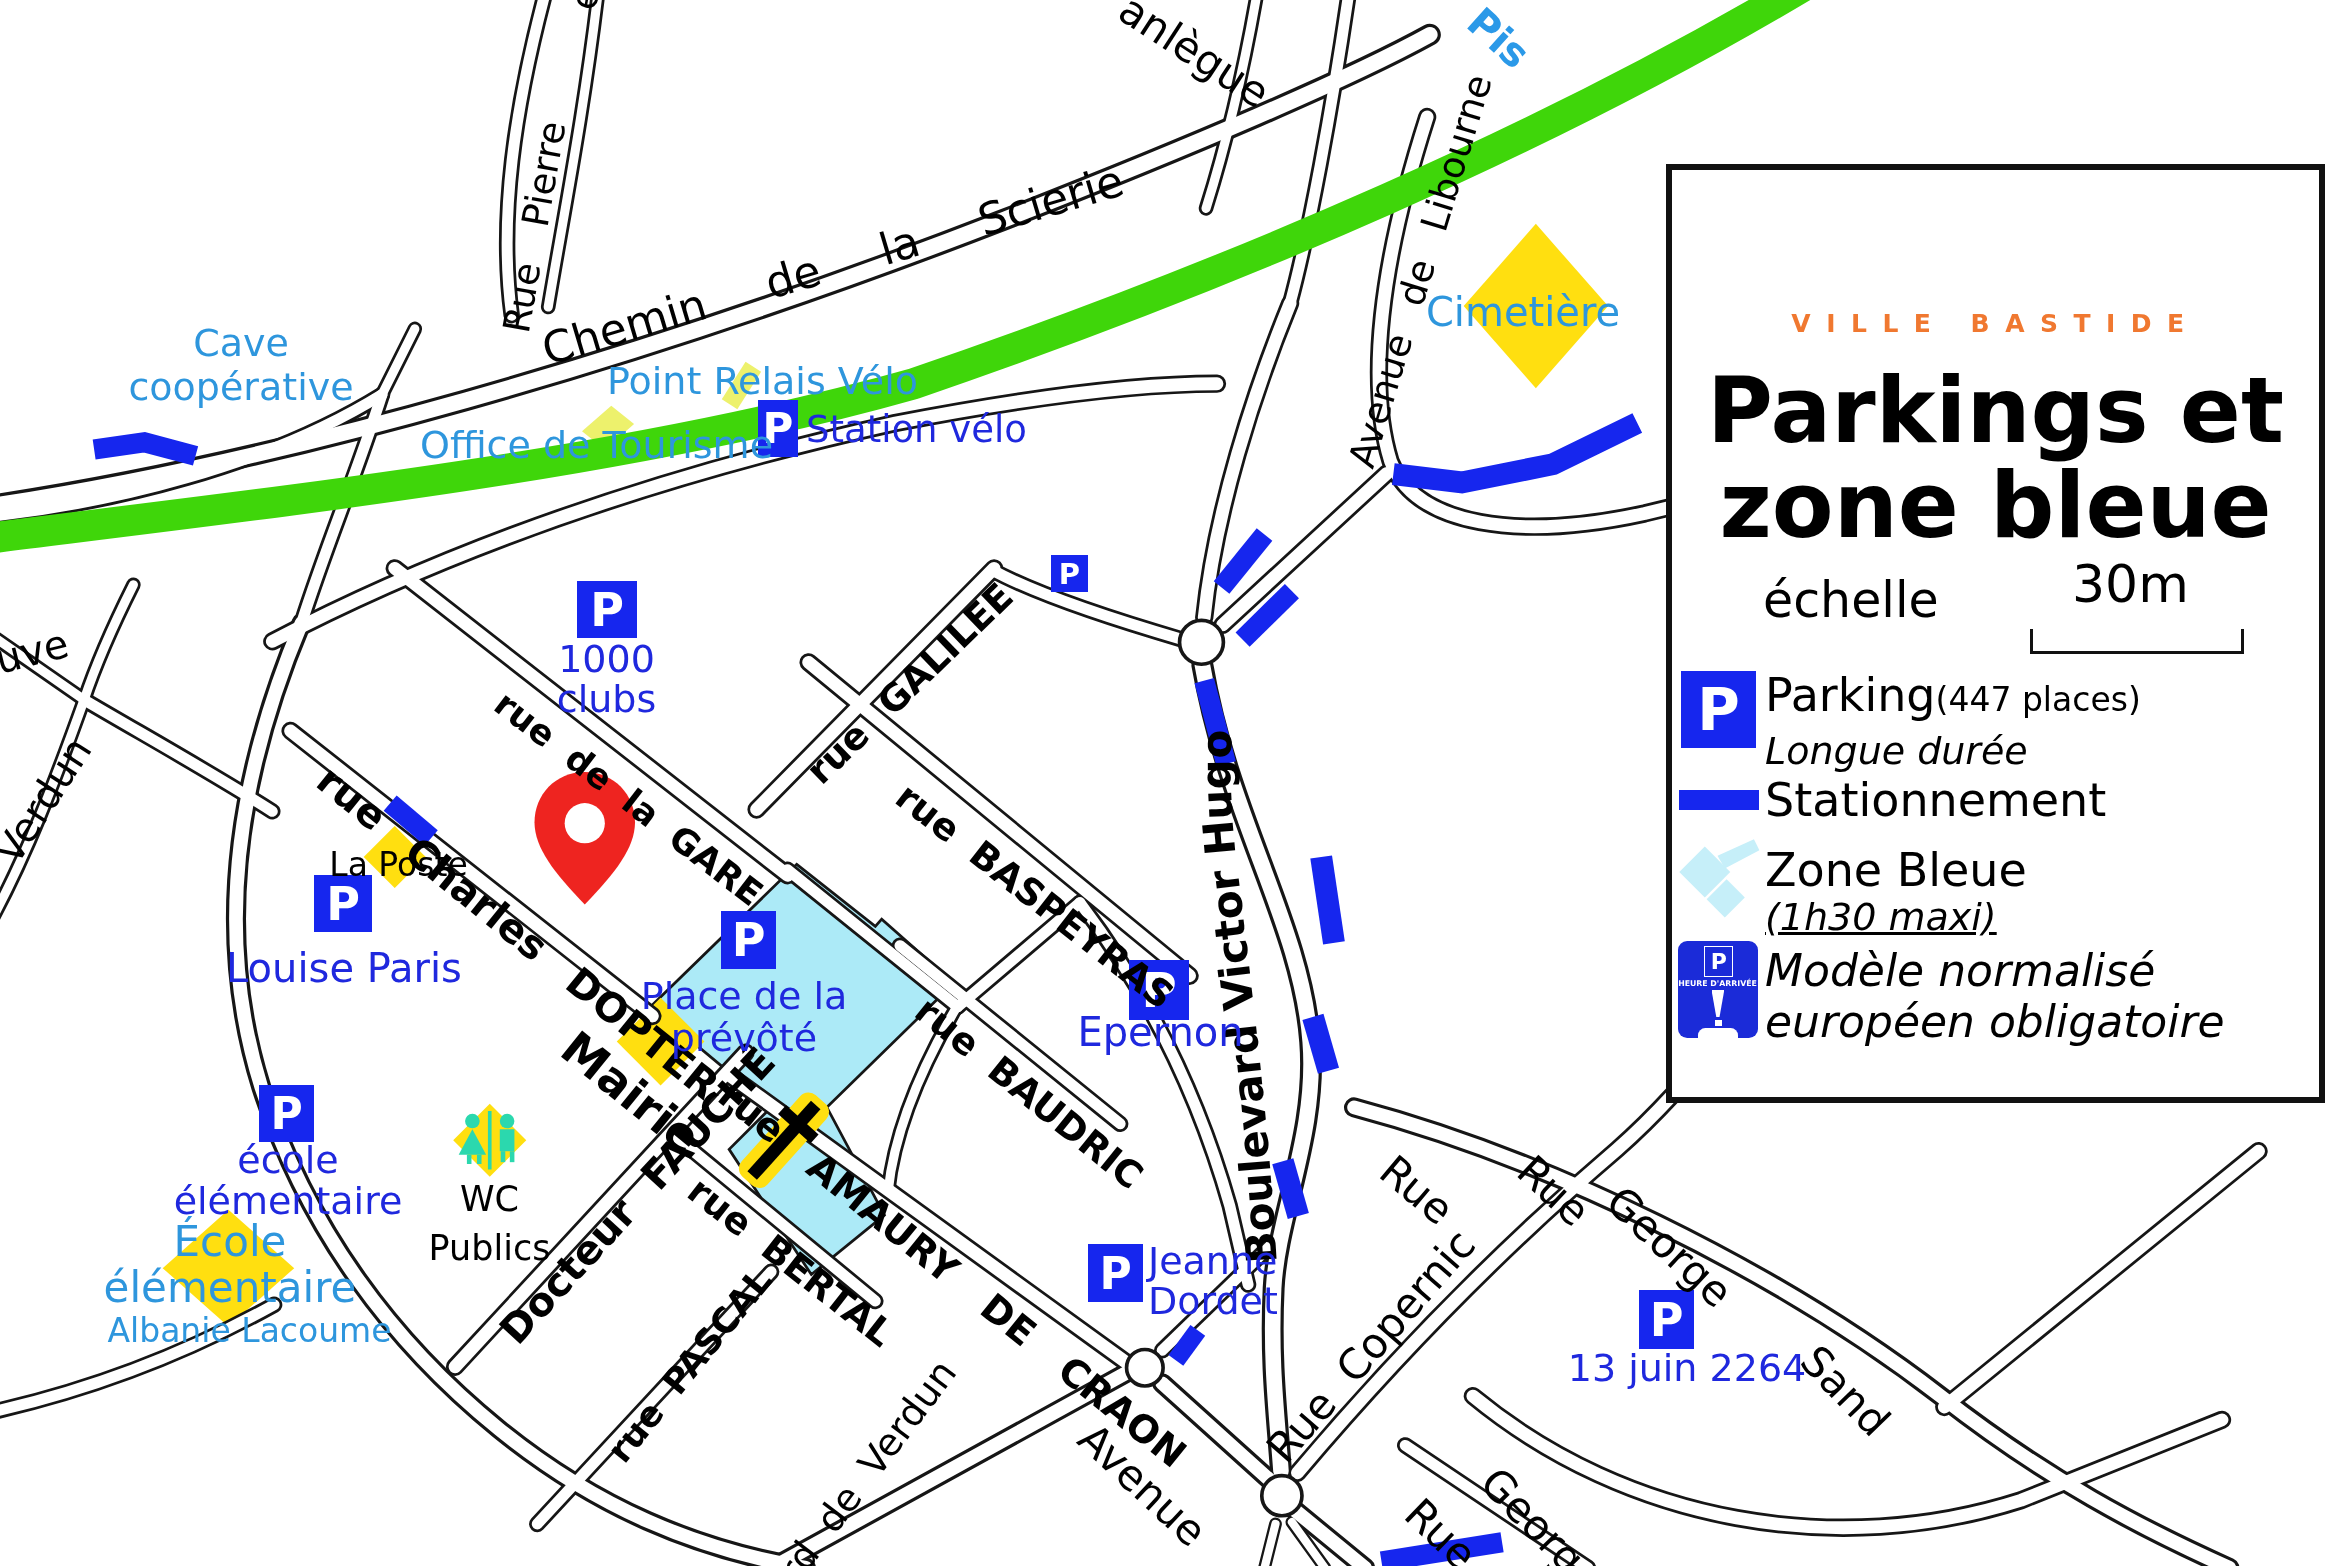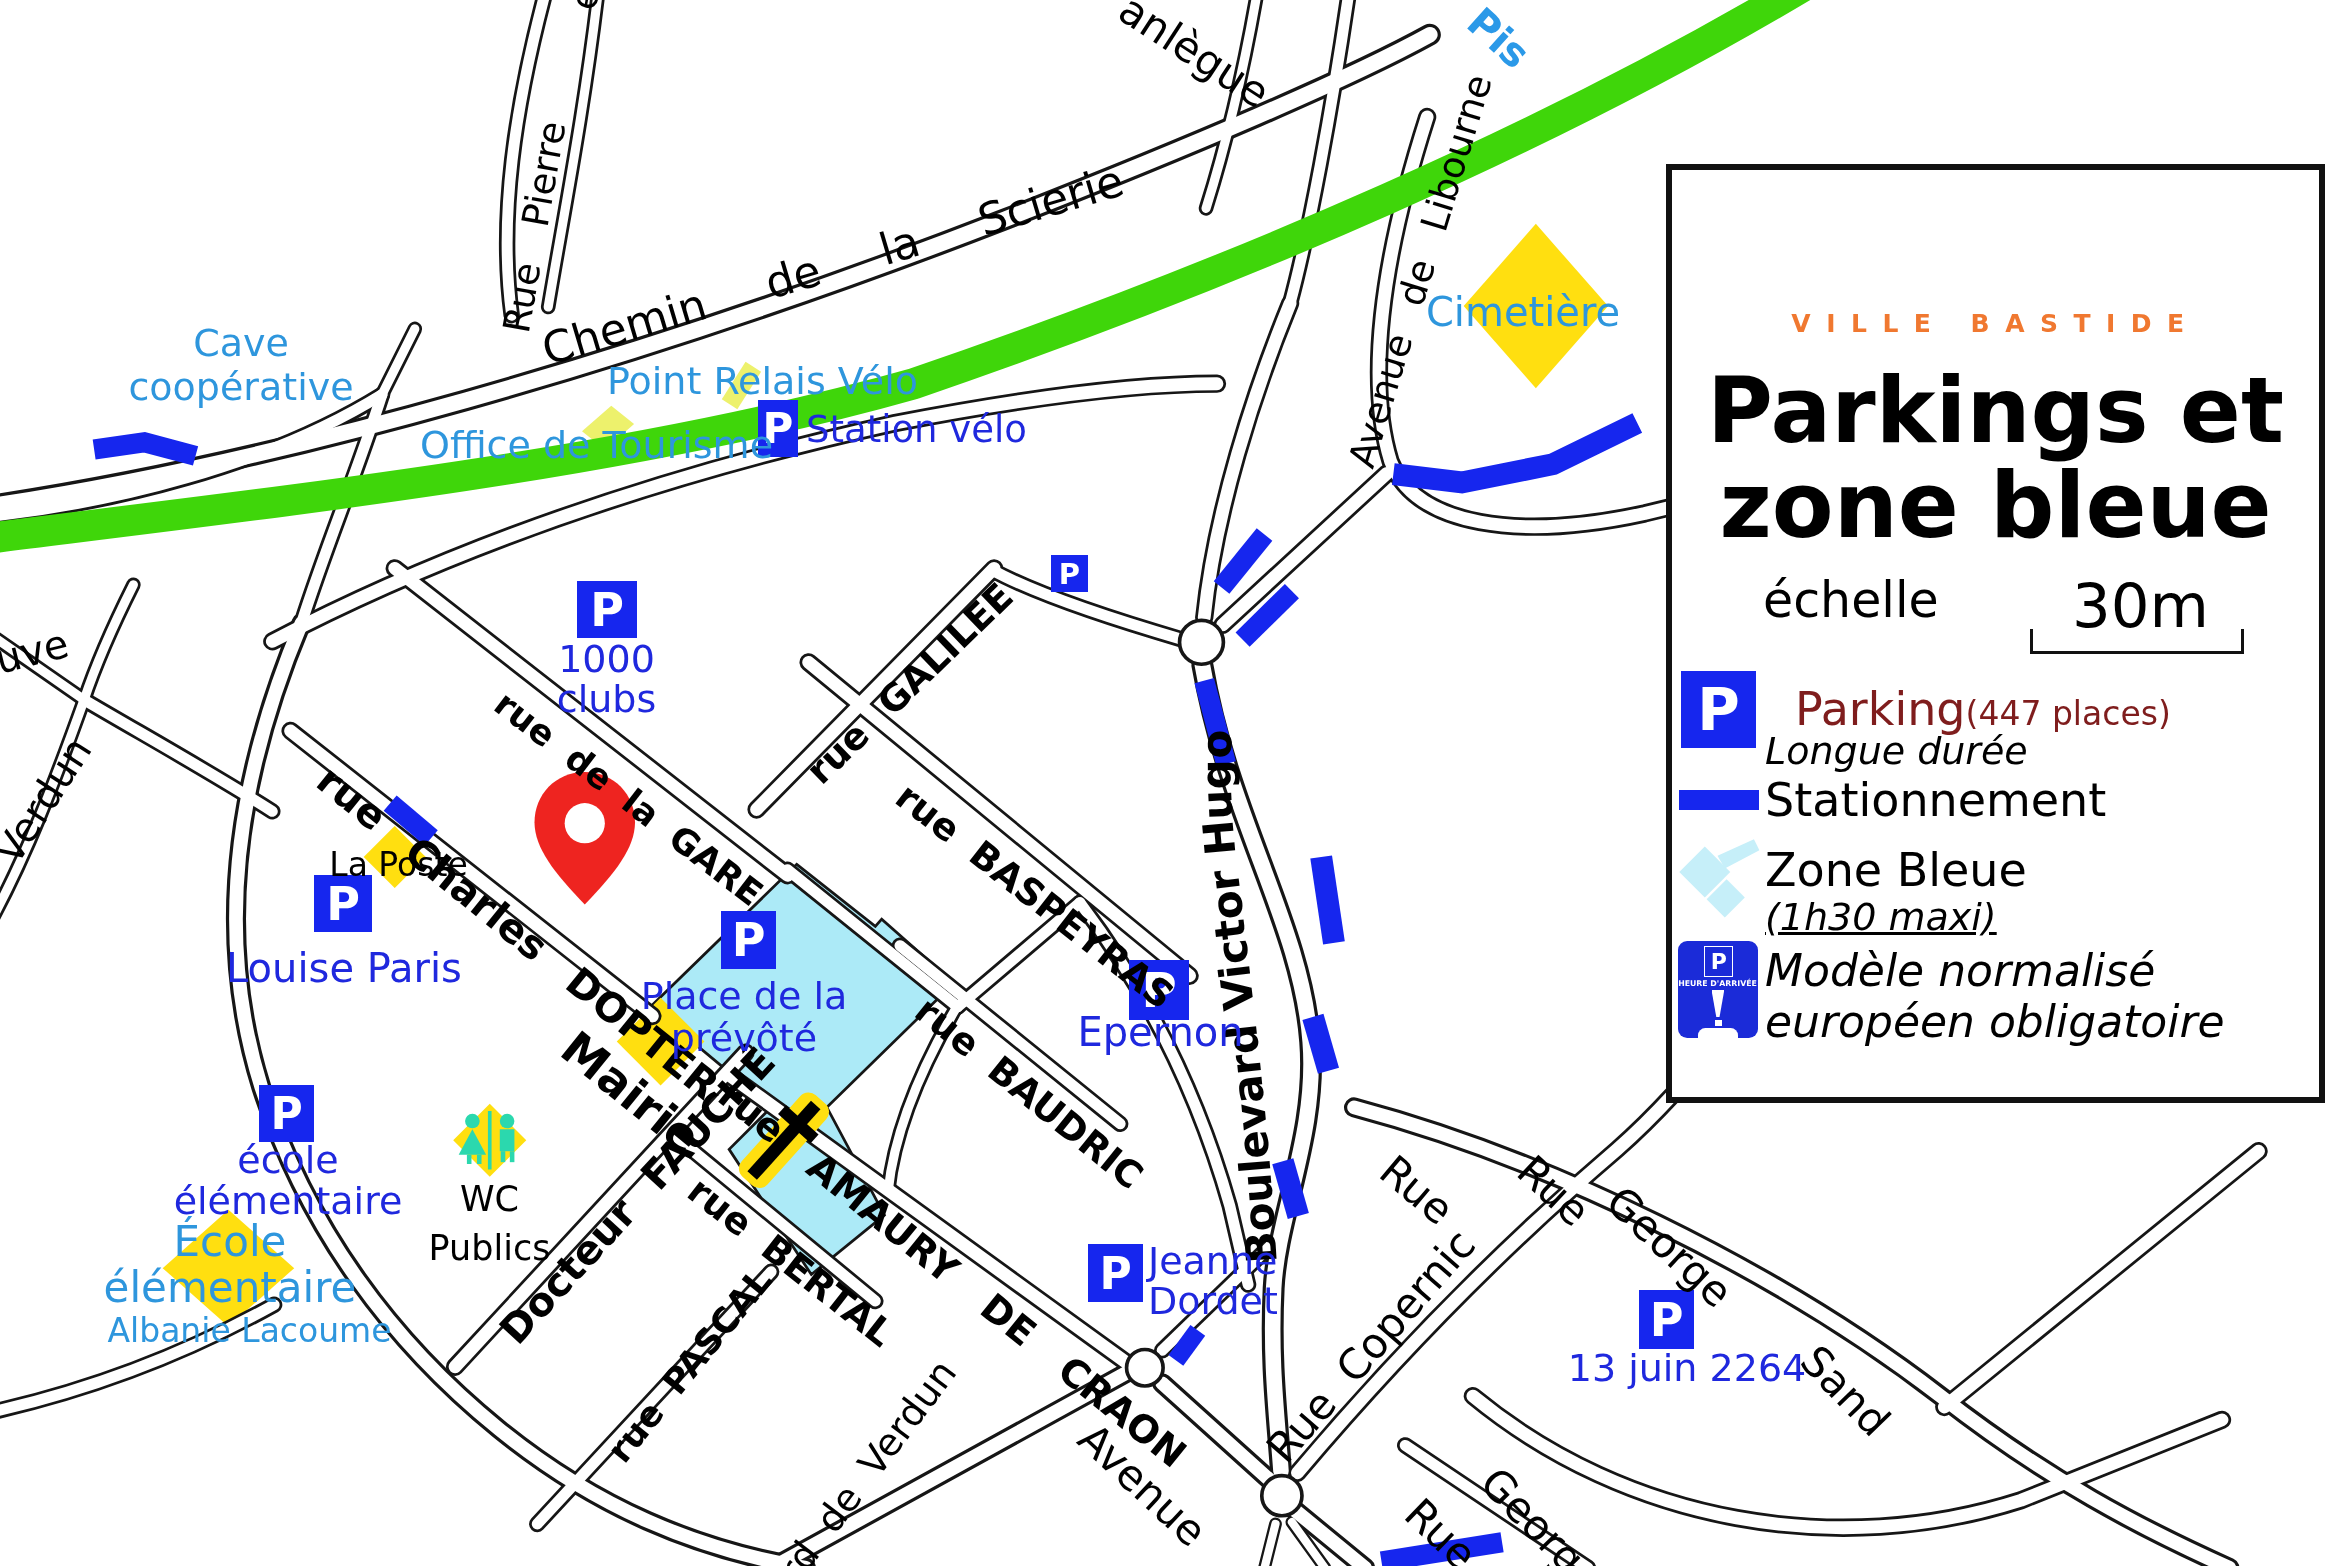--- a/index.html
+++ b/index.html
@@ -264,26 +264,26 @@
 <div class="lbl poiL c" style="left:94px;top:1314px;width:311px;font-size:33px;">Albanie Lacoume</div>
 <div class="lbl poiD" style="left:1148px;top:1241px;font-size:38px;line-height:1.06;">Jeanne
 Dordet</div>
 <div class="lbl poiD c" style="left:1550px;top:1349px;width:274px;font-size:38px;">13 juin 2264</div>
 
 <div class="legend" style="left:1666px;top:164px;width:647px;height:927px;border:6.4px solid #111;">
   <div class="abs lg-center" style="top:139px;font-size:25px;letter-spacing:15.5px;color:#f07830;font-weight:bold;">VILLE BASTIDE</div>
   <div class="abs lg-center" style="top:194px;font-size:90px;font-weight:800;line-height:1.05;white-space:pre-line;color:#000;">Parkings et
 zone bleue</div>
   <div class="abs" style="left:91px;top:402px;font-size:49px;color:#000;">échelle</div>
-  <div class="abs" style="left:400px;top:400px;font-size:61px;color:#000;">30m</div>
+  <div class="abs" style="left:400px;top:384px;font-size:52px;color:#000;">30m</div>
   <div class="abs" style="left:358px;top:459px;width:208px;height:22px;border-left:3.7px solid #111;border-right:3.7px solid #111;border-bottom:3.7px solid #111;"></div>
   <div class="psign" style="left:9.1px;top:501px;width:75px;height:77px;font-size:58px;">
       <span>P</span>
     </div>
-  <div class="abs" style="left:93px;top:512px;color:#7f1d1d;margin-left:30px;"><span style="font-size:46px;">Parking</span><span style="font-size:33px;">(447 places)</span></div>
+  <div class="abs" style="left:93px;top:498px;color:#000000;"><span style="font-size:46px;">Parking</span><span style="font-size:33px;">(447 places)</span></div>
   <div class="abs it" style="left:93px;top:559px;font-size:38px;color:#000;">Longue durée</div>
   <div class="abs" style="left:7.3px;top:620px;width:80px;height:20px;background:#1626ee;"></div>
   <div class="abs" style="left:93px;top:603px;font-size:46px;color:#000;">Stationnement</div>
   <svg class="abs" style="left:7.3px;top:662px;" width="88" height="91" viewBox="0 0 96 100">
     <polygon points="28,16 56,44 28,72 0,44" fill="#c6eff9"></polygon>
     <polygon points="42,26 82,8 88,20 50,40" fill="#c6eff9"></polygon>
     <polygon points="52,52 72,72 50,94 30,74" fill="#c6eff9"></polygon>
   </svg>
   <div class="abs" style="left:93px;top:673px;font-size:46px;color:#000;">Zone Bleue</div>
   <div class="abs it" style="left:93px;top:725px;font-size:38px;color:#000;text-decoration:underline;">(1h30 maxi)</div>

